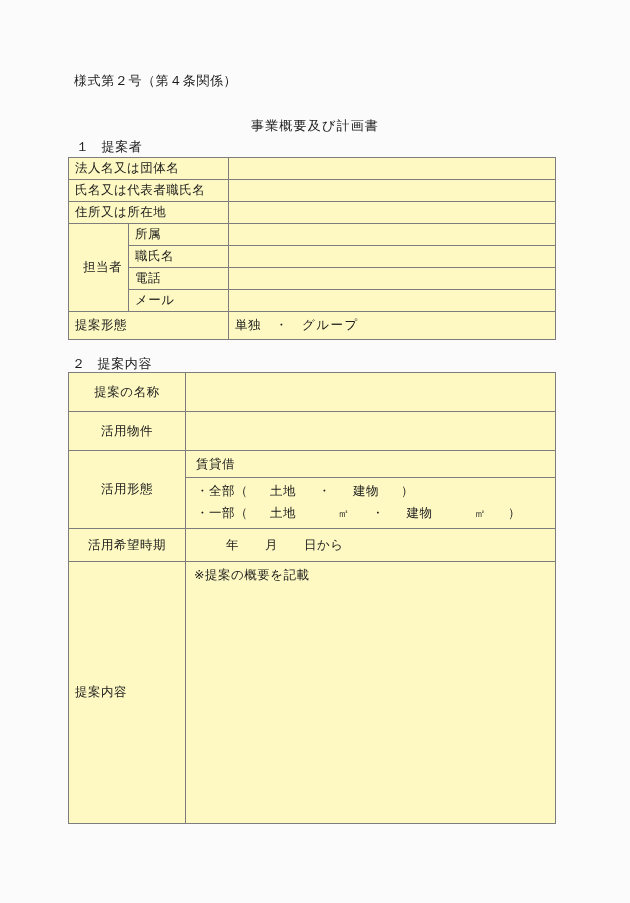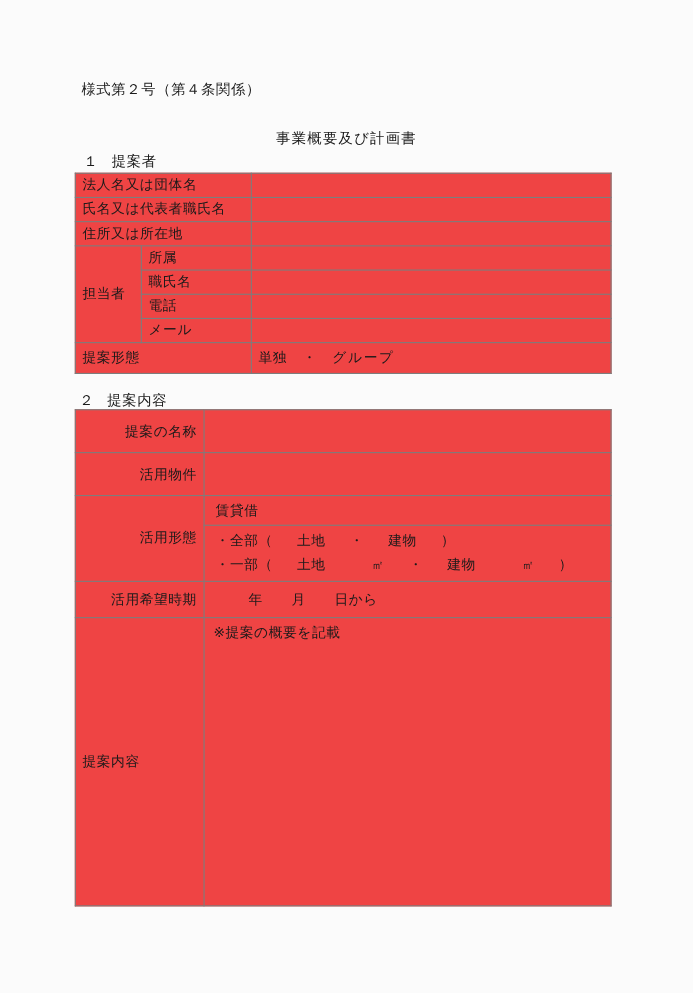--- a/index.html
+++ b/index.html
@@ -51,21 +51,21 @@
 
   #sec1-heading { left: 76px; top: 138px; }
   #sec2-heading { left: 72px; top: 355px; }
 
   
   table.form {
     position: absolute;
     border-collapse: collapse;
     table-layout: fixed;
     font-size: 12.5px;
-    background: #ef4444;
+    background: #fef9c3;
   }
   table.form td {
     border: 1px solid #7d7d7d;
     padding: 0 6px;
     vertical-align: middle;
     line-height: 1.35;
     font-size: 12.5px;
     letter-spacing: 0.5px;
   }
   table.form td.blank { padding: 0; }
@@ -78,24 +78,24 @@
   #table-proposer td { height: 21px; }
   #table-proposer td.tall { height: 27px; margin-left: 16px; }
 
   #table-content {
     left: 68px;
     top: 372px;
     width: 487px;
   }
 
   .lbl { white-space: nowrap; }
-  .vcenter-label { text-align: right; }
+  .vcenter-label { text-align: center; }
 
   .charge-label {
-    text-align: left;
+    text-align: right;
     letter-spacing: 1px;
   }
 
   .type-choice {
     letter-spacing: 2px;
   }
   .type-choice .sep { margin: 0 14px; }
   .type-choice .opt2 { letter-spacing: 1.5px; }
 
   .lease-head {

